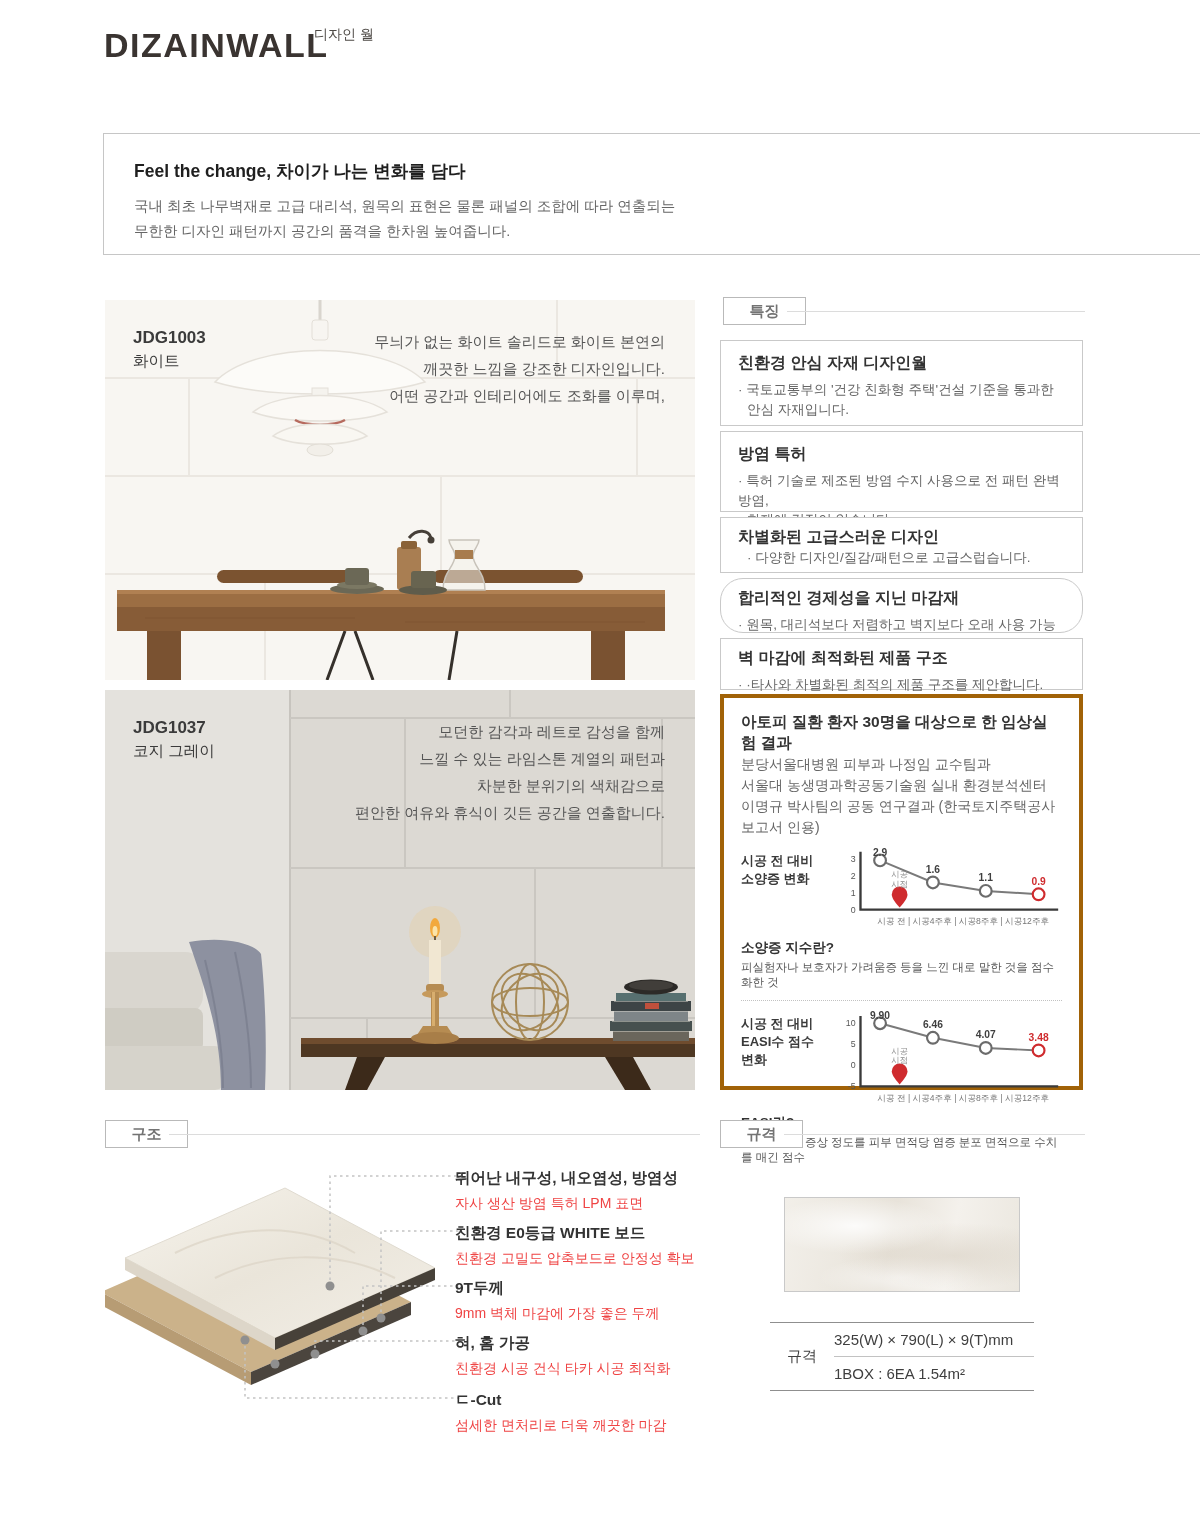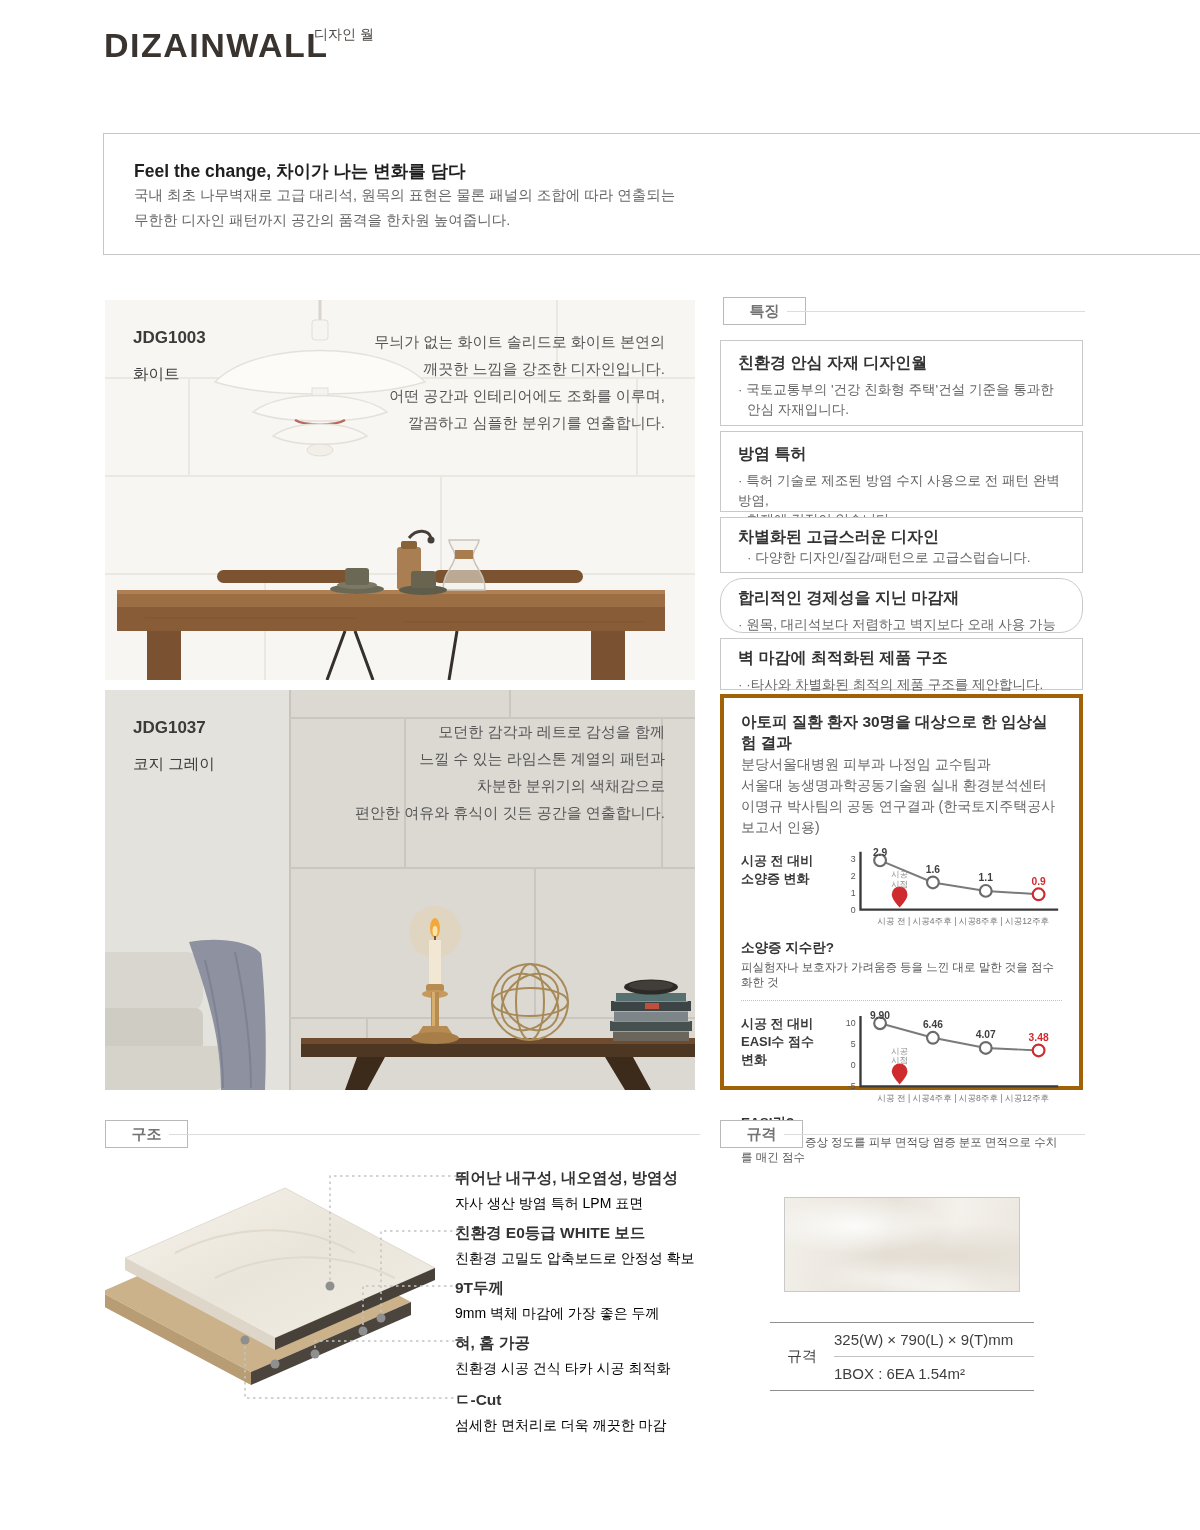--- a/index.html
+++ b/index.html
@@ -5,29 +5,29 @@
   html,body{margin:0;padding:0;background:#fff;}
   body{font-family:"Liberation Sans","DejaVu Sans",sans-serif;color:#444;}
   .page{position:relative;width:1200px;height:1530px;background:#fff;overflow:hidden;}
   .abs{position:absolute;}
   
   .brand{left:104px;top:26px;font-size:34px;font-weight:700;letter-spacing:1.5px;color:#3a3431;}
   .brand-sub{left:314px;top:26px;font-size:14px;color:#4e4a46;}
   
   .intro{left:103px;top:133px;width:1126px;height:122px;border:1px solid #c6c6c6;box-sizing:border-box;padding:25px 30px;}
   .intro-title{font-size:17.5px;font-weight:700;color:#1f1f1f;}
-  .intro-body{font-size:14.5px;color:#666;line-height:25px;}
+  .intro-body{margin-top:11px;font-size:14.5px;color:#666;line-height:25px;}
   
   .scene{overflow:hidden;background:#f4f2ee;}
   .scene1{left:105px;top:300px;width:590px;height:380px;}
   .scene2{left:105px;top:690px;width:590px;height:400px;}
   .scene svg{position:absolute;left:0;top:0;}
   .prod-label{position:absolute;left:28px;top:28px;z-index:2;}
   .prod-code{font-size:17px;font-weight:700;color:#3b3b3b;}
-  .prod-name{margin-top:16px;font-size:15.5px;color:#3b3b3b;}
+  .prod-name{margin-top:3px;font-size:15.5px;color:#3b3b3b;}
   .prod-desc{position:absolute;right:30px;top:28px;z-index:2;text-align:right;font-size:15px;color:#555;line-height:27px;}
   
   .sec-tab{width:83px;height:28px;border:1px solid #b9b9b9;background:#fff;box-sizing:border-box;
            display:flex;align-items:center;justify-content:center;font-size:15px;font-weight:700;color:#737373;}
   .sec-line{height:1px;background:#dcdcdc;}
   
   .fbox{left:720px;width:363px;border:1px solid #c9c9c9;box-sizing:border-box;padding:12px 17px 0;background:#fff;}
   .fbox-sm{padding-top:9px;}
   .fbox-title{font-size:16px;font-weight:700;color:#333;}
   .fbox-line{margin-top:6px;font-size:13.5px;color:#666;line-height:19.5px;}
@@ -37,21 +37,21 @@
   .c-title{font-size:15.5px;font-weight:700;color:#333;}
   .c-src{font-size:14px;color:#666;line-height:21px;}
   .chart-row{display:flex;margin-top:8px;}
   .chart-label{width:98px;font-size:13px;font-weight:700;color:#3a3a3a;line-height:18px;padding-top:6px;}
   .c-q{margin-top:5px;font-size:13.5px;font-weight:700;color:#333;}
   .c-a{margin-top:3px;font-size:11.5px;color:#555;}
   .c-divider{margin-top:10px;border-top:1px dotted #c2c2c2;}
   
   .struct-item{left:455px;width:260px;}
   .s-title{font-size:15.5px;font-weight:700;color:#333;}
-  .s-sub{margin-top:6px;font-size:14px;color:#000000;}
+  .s-sub{margin-top:6px;font-size:14px;color:#ef4444;}
   
   .spec-img{left:784px;top:1197px;width:236px;height:95px;border:1px solid #c9c9c9;box-sizing:border-box;
     background:
       radial-gradient(130px 40px at 30% 30%, rgba(255,255,255,.85), rgba(255,255,255,0) 70%),
       radial-gradient(160px 46px at 72% 62%, rgba(213,204,190,.55), rgba(213,204,190,0) 72%),
       radial-gradient(120px 30px at 50% 85%, rgba(255,255,255,.6), rgba(255,255,255,0) 70%),
       linear-gradient(100deg,#f2efe9,#e8e3da 45%,#f4f1ec 70%,#ebe7df);}
   .spec-table{left:770px;top:1322px;width:264px;border-top:1px solid #8f8f8f;border-bottom:1px solid #8f8f8f;display:flex;background:#fff;}
   .spec-label-cell{width:64px;display:flex;align-items:center;justify-content:center;font-size:15px;color:#3f3f3f;}
   .spec-rows{flex:1;}
@@ -124,21 +124,20 @@
       </g>
     </svg>
     <div class="prod-label">
       <div class="prod-code">JDG1003</div>
       <div class="prod-name">화이트</div>
     </div>
     <div class="prod-desc">
       <div>무늬가 없는 화이트 솔리드로 화이트 본연의</div>
       <div>깨끗한 느낌을 강조한 디자인입니다.</div>
       <div>어떤 공간과 인테리어에도 조화를 이루며,</div>
-      <div>깔끔하고 심플한 분위기를 연출합니다.</div>
     </div>
   </div>
 
   <div class="abs scene scene2">
     <svg width="590" height="400" viewBox="0 0 590 400">
       <rect width="590" height="400" fill="#dcd9d3"></rect>
       <rect width="185" height="400" fill="#e4e2dd"></rect>
       <line x1="185" y1="0" x2="185" y2="400" stroke="#c7c4be" stroke-width="2"></line>
       <g stroke="#cac7c1" stroke-width="2">
         <line x1="185" y1="28" x2="590" y2="28"></line>

